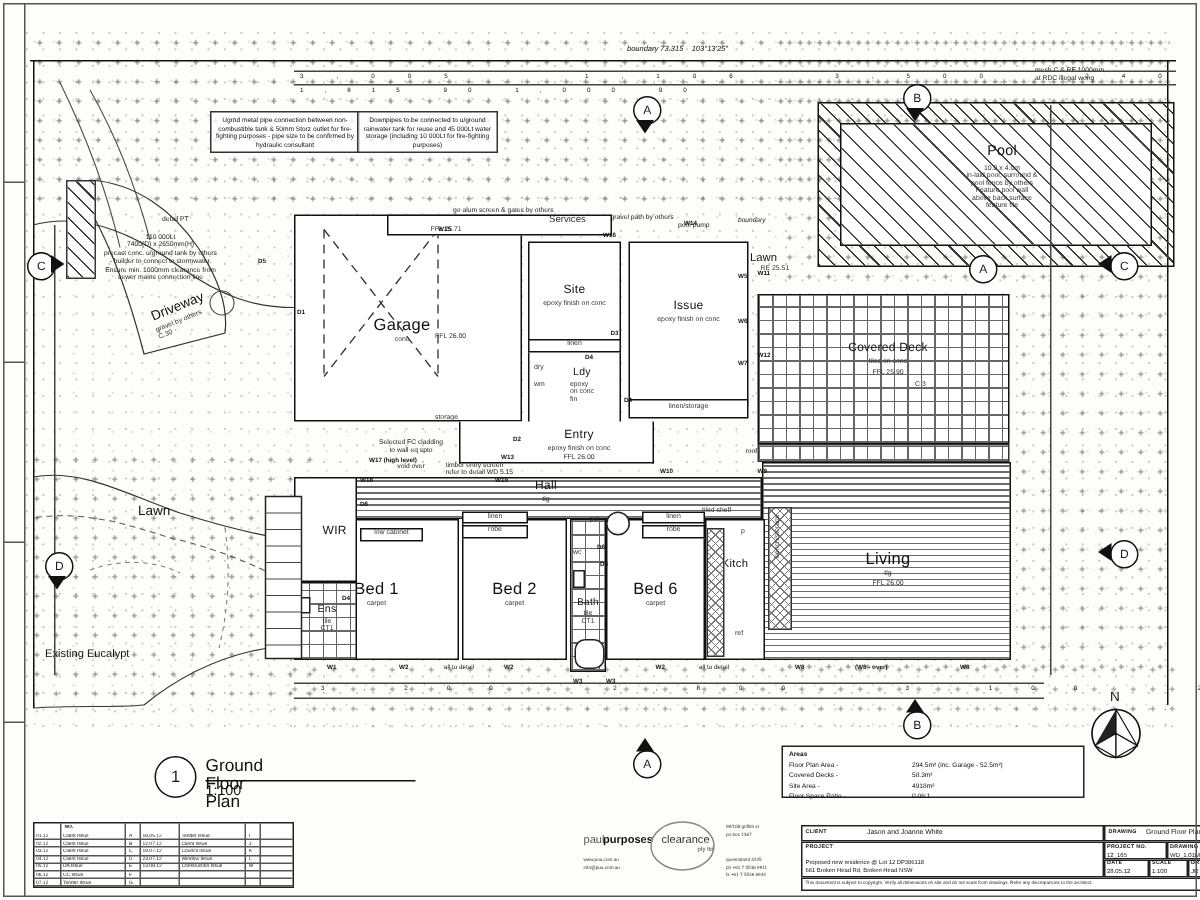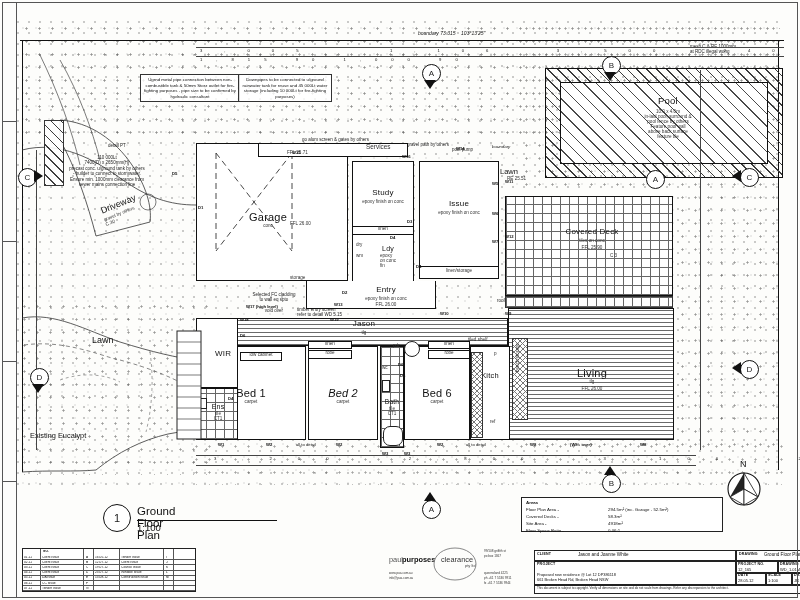--- a/index.html
+++ b/index.html
@@ -208,21 +208,21 @@
     <path d="M20,10 L96,108 M96,10 L20,108" stroke="#333" stroke-width="0.9" fill="none" stroke-dasharray="6 4"></path>
     <path d="M20,10 L20,108 M96,10 L96,108" stroke="#333" stroke-width="0.9" fill="none" stroke-dasharray="6 4"></path>
   </svg>
   <div class="txt rmTiny" style="left:290px;top:276px;">storage</div>
 
   <div class="room thin" style="left:258px;top:143px;width:150px;height:14px;"></div>
   <div class="txt rmTiny" style="left:366px;top:144px;font-size:6.4px;">Services</div>
   <div class="txt rmTiny" style="left:287px;top:151px;">FFL 25.71</div>
 
   <div class="room" style="left:352px;top:161px;width:62px;height:72px;"></div>
-  <div class="txt rmName" style="left:383px;top:189px;transform:translateX(-50%);font-size:8px;">Study</div>
+  <div class="txt rmName" style="left:383px;top:189px;transform:translateX(-50%);font-size:8px;">Site</div>
   <div class="txt rmTiny" style="left:383px;top:200px;transform:translateX(-50%);">epoxy finish on conc</div>
 
   <div class="room" style="left:419px;top:161px;width:80px;height:110px;"></div>
   <div class="txt rmName" style="left:459px;top:200px;transform:translateX(-50%);font-size:8px;">Issue</div>
   <div class="txt rmTiny" style="left:459px;top:211px;transform:translateX(-50%);">epoxy finish on conc</div>
   <div class="room thin" style="left:419px;top:266px;width:80px;height:13px;"></div>
   <div class="txt rmTiny" style="left:459px;top:269px;transform:translateX(-50%);">linen/storage</div>
 
   <div class="room thin" style="left:352px;top:233px;width:62px;height:50px;"></div>
   <div class="txt rmName" style="left:388px;top:245px;transform:translateX(-50%);font-size:7px;">Ldy</div>
@@ -233,21 +233,21 @@
   <div class="txt rmTiny" style="left:356px;top:254px;">wm</div>
   <div class="room thin" style="left:352px;top:226px;width:62px;height:9px;"></div>
   <div class="txt rmTiny" style="left:383px;top:227px;transform:translateX(-50%);">linen</div>
 
   <div class="room thin" style="left:306px;top:281px;width:130px;height:28px;border-top:none;"></div>
   <div class="txt rmName" style="left:386px;top:286px;transform:translateX(-50%);font-size:8px;">Entry</div>
   <div class="txt rmTiny" style="left:386px;top:297px;transform:translateX(-50%);">epoxy finish on conc</div>
   <div class="txt rmTiny" style="left:386px;top:303px;transform:translateX(-50%);">FFL 26.00</div>
 
   <div class="hatchHoriz" style="left:196px;top:318px;width:312px;height:28px;border:1.2px solid #111;box-sizing:border-box;background-color:#fff;"></div>
-  <div class="txt rmName" style="left:364px;top:320px;transform:translateX(-50%);font-size:8px;">Jason</div>
+  <div class="txt rmName" style="left:364px;top:320px;transform:translateX(-50%);font-size:8px;">Hall</div>
   <div class="txt rmTiny" style="left:364px;top:331px;transform:translateX(-50%);">tlg</div>
 
   <div class="hatchHoriz" style="left:508px;top:308px;width:166px;height:132px;border:1.4px solid #111;box-sizing:border-box;background-color:#fff;"></div>
   <div class="txt rmName big" style="left:592px;top:368px;transform:translateX(-50%);">Living</div>
   <div class="txt rmTiny" style="left:592px;top:380px;transform:translateX(-50%);">tlg</div>
   <div class="txt rmTiny" style="left:592px;top:387px;transform:translateX(-50%);">FFL 26.00</div>
 
   <div class="room" style="left:470px;top:346px;width:40px;height:94px;"></div>
   <div class="txt rmName" style="left:490px;top:372px;transform:translateX(-50%);font-size:7.5px;">Kitch</div>
   <div class="hatchFine" style="left:471px;top:352px;width:12px;height:86px;border:.8px solid #333;box-sizing:border-box;background-color:#fff;"></div>
@@ -255,21 +255,21 @@
   <div class="txt rmTiny" style="left:494px;top:352px;">p</div>
   <div class="hatchFine" style="left:512px;top:338px;width:16px;height:82px;border:.9px solid #333;box-sizing:border-box;background-color:#fff;"></div>
   <div class="txt rmTiny" style="left:516px;top:372px;transform:rotate(-90deg);transform-origin:left top;">bench/storage</div>
   <div class="txt rmTiny" style="left:468px;top:338px;">tiled shelf</div>
 
   <div class="room" style="left:196px;top:346px;width:110px;height:94px;"></div>
   <div class="txt rmName big" style="left:251px;top:388px;transform:translateX(-50%);">Bed 1</div>
   <div class="txt rmTiny" style="left:251px;top:400px;transform:translateX(-50%);">carpet</div>
 
   <div class="room" style="left:308px;top:346px;width:70px;height:94px;"></div>
-  <div class="txt rmName big" style="left:343px;top:388px;transform:translateX(-50%);font-style:italic;">Bed 2</div>
+  <div class="txt rmName big" style="left:343px;top:388px;transform:translateX(-50%);">Bed 2</div>
   <div class="txt rmTiny" style="left:343px;top:400px;transform:translateX(-50%);">carpet</div>
 
   <div class="room" style="left:404px;top:346px;width:66px;height:94px;"></div>
   <div class="txt rmName big" style="left:437px;top:388px;transform:translateX(-50%);">Bed 6</div>
   <div class="txt rmTiny" style="left:437px;top:400px;transform:translateX(-50%);">carpet</div>
 
   <div class="hatchTile" style="left:380px;top:346px;width:24px;height:102px;border:1.2px solid #111;box-sizing:border-box;background-color:#fff;"></div>
   <div class="txt rmName" style="left:392px;top:398px;transform:translateX(-50%);font-size:6.6px;">Bath</div>
   <div class="txt rmTiny" style="left:392px;top:407px;transform:translateX(-50%);text-align:center;">tile
 CT1</div>

